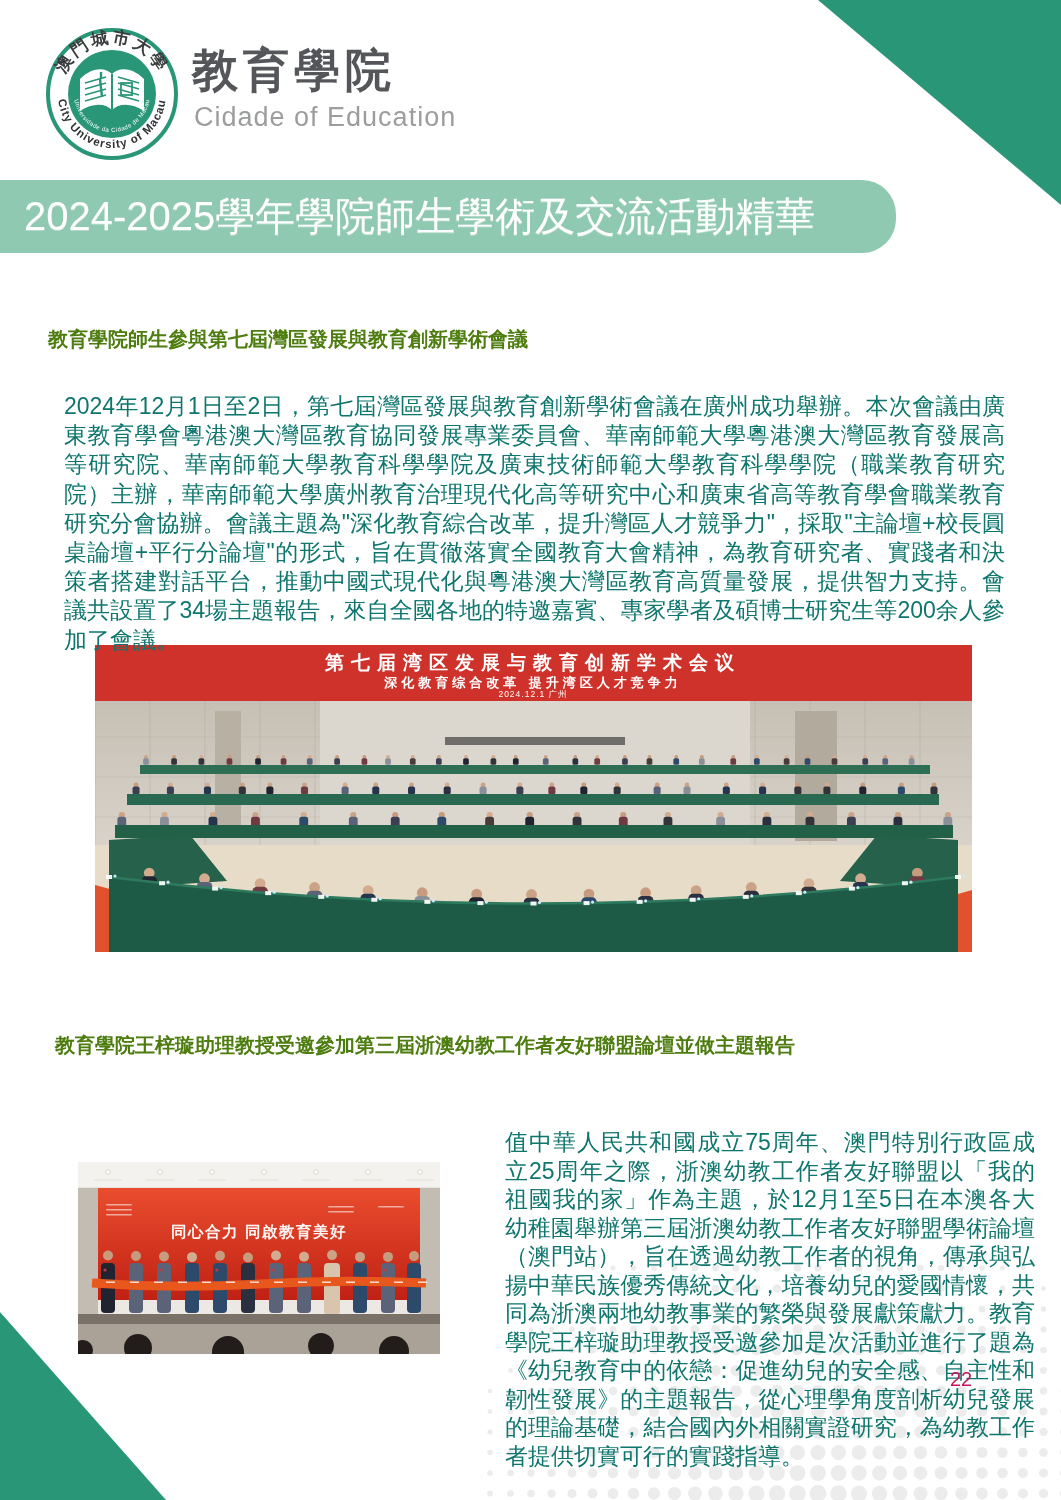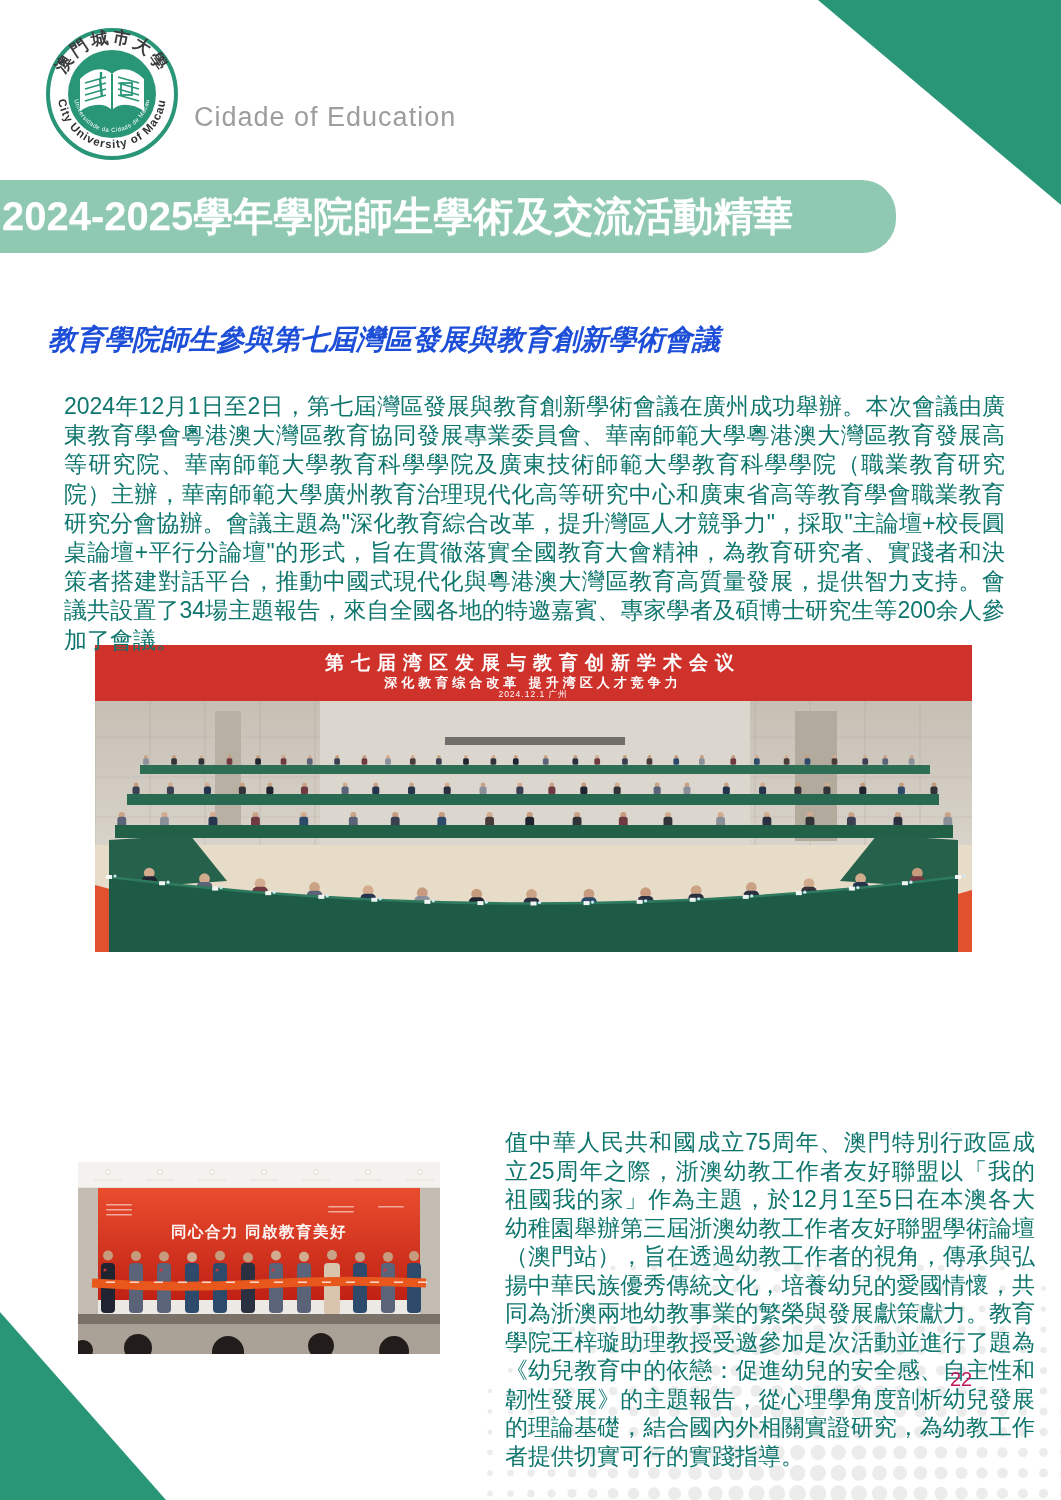--- a/index.html
+++ b/index.html
@@ -11,24 +11,24 @@
   .tri-bl{position:absolute;left:0;bottom:0;width:166px;height:188px;background:#2a9678;
           clip-path:polygon(0 0,100% 100%,0 100%);z-index:3;}
   
   .logo{position:absolute;left:45px;top:27px;width:134px;height:134px;}
   .school-zh{position:absolute;left:192px;top:40px;font-size:46px;font-weight:bold;
              color:#54565a;letter-spacing:5px;}
   .school-en{position:absolute;left:194px;top:102px;font-size:27px;color:#9c9d9e;letter-spacing:1px;}
   
   .banner{position:absolute;left:0;top:180px;width:896px;height:73px;background:#8fc9b2;
           border-radius:0 34px 34px 0;display:flex;align-items:center;z-index:2;}
-  .banner-title{color:#ffffff;font-size:40px;font-weight:bold;padding-left:2px;white-space:nowrap;
+  .banner-title{color:#ffffff;font-size:40px;font-weight:normal;padding-left:24px;white-space:nowrap;
                 text-shadow:0 1px 0 rgba(255,255,255,.3);}
   
-  .h-green{position:absolute;color:#1d4ed8;font-weight:bold;font-size:28px;line-height:39px;z-index:2;font-style:italic;}
+  .h-green{position:absolute;color:#4d7c0f;font-weight:bold;font-size:20px;line-height:39px;z-index:2;}
   .h1{left:48px;top:320px;width:980px;}
   .h2{left:55px;top:1026px;width:962px;}
   .para{position:absolute;color:#0f766e;font-size:23px;text-align:justify;z-index:2;}
   .p1{left:64px;top:392px;width:941px;line-height:29.2px;}
   .p2{left:462px;top:1128px;width:530px;line-height:28.5px;margin-left:43px;}
   
   .photo{position:absolute;z-index:1;}
   .photo svg{display:block;}
   .ph1{left:95px;top:645px;width:877px;height:307px;text-align:center;}
   .ph2{left:78px;top:1162px;width:420px;height:192px;}
@@ -64,20 +64,21 @@
       <path d="M 67,47 L 67,83" stroke="#2a9678" stroke-width="2"></path>
       <path d="M 40,56 L 61,50 M 40,62 L 61,56 M 40,68 L 61,62 M 40,74 L 61,68" stroke="#2a9678" stroke-width="1.6" fill="none"></path>
       <path d="M 73,50 L 94,56 M 73,56 L 94,62 M 73,62 L 94,68 M 73,68 L 94,74" stroke="#2a9678" stroke-width="1.6" fill="none"></path>
       <path d="M 55,52 L 57,70 M 56,45 L 56,52" stroke="#2a9678" stroke-width="2.4"></path>
       <rect x="76" y="56" width="11" height="12" fill="none" stroke="#2a9678" stroke-width="1.8"></rect>
       <text font-size="6" fill="#ffffff" letter-spacing=".5">
         <textPath href="#arcIn" startOffset="50%" text-anchor="middle">Universidade da Cidade de Macau</textPath>
       </text>
     </svg>
   </div>
+  <div class="school-zh">教育學院</div>
   <div class="school-en">Cidade of Education</div>
 
   <div class="banner">
     <span class="banner-title">2024-2025學年學院師生學術及交流活動精華</span>
   </div>
 
   <div class="h-green h1">教育學院師生參與第七屆灣區發展與教育創新學術會議</div>
   <div class="para p1">2024年12月1日至2日，第七屆灣區發展與教育創新學術會議在廣州成功舉辦。本次會議由廣東教育學會粵港澳大灣區教育協同發展專業委員會、華南師範大學粵港澳大灣區教育發展高等研究院、華南師範大學教育科學學院及廣東技術師範大學教育科學學院（職業教育研究院）主辦，華南師範大學廣州教育治理現代化高等研究中心和廣東省高等教育學會職業教育研究分會協辦。會議主題為"深化教育綜合改革，提升灣區人才競爭力"，採取"主論壇+校長圓桌論壇+平行分論壇"的形式，旨在貫徹落實全國教育大會精神，為教育研究者、實踐者和決策者搭建對話平台，推動中國式現代化與粵港澳大灣區教育高質量發展，提供智力支持。會議共設置了34場主題報告，來自全國各地的特邀嘉賓、專家學者及碩博士研究生等200余人參加了會議。</div>
 
   <div class="photo ph1">
@@ -352,20 +353,21 @@
           <circle cx="869" cy="231" r="1.6" fill="#cfe8f5"></circle>
         </g>
 
       <rect x="0" y="0" width="877" height="56" fill="#ce322a"></rect>
       <text x="438" y="24" text-anchor="middle" font-size="19" font-weight="bold" fill="#ffffff" letter-spacing="7" font-family="'DejaVu Serif',serif">第七届湾区发展与教育创新学术会议</text>
       <text x="438" y="42" text-anchor="middle" font-size="13" font-weight="bold" fill="#ffffff" letter-spacing="4" font-family="'DejaVu Serif',serif">深化教育综合改革 提升湾区人才竞争力</text>
       <text x="438" y="52" text-anchor="middle" font-size="8.5" fill="#ffffff" letter-spacing="1">2024.12.1 广州</text>
     </svg>
   </div>
 
+  <div class="h-green h2">教育學院王梓璇助理教授受邀參加第三屆浙澳幼教工作者友好聯盟論壇並做主題報告</div>
 
   <div class="photo ph2">
     <svg viewBox="0 0 362 192" width="362" height="192">
       <defs>
         <linearGradient id="scrG" x1="0" y1="0" x2="0" y2="1">
           <stop offset="0" stop-color="#e94d2e"></stop>
             <stop offset="1" stop-color="#c02114"></stop>
         </linearGradient>
       </defs>
       <rect x="0" y="0" width="362" height="192" fill="#ece9e4"></rect>

